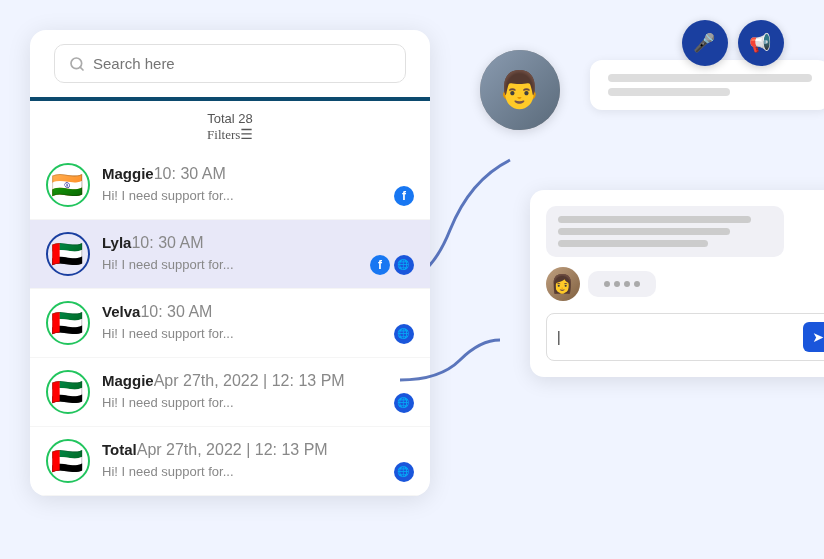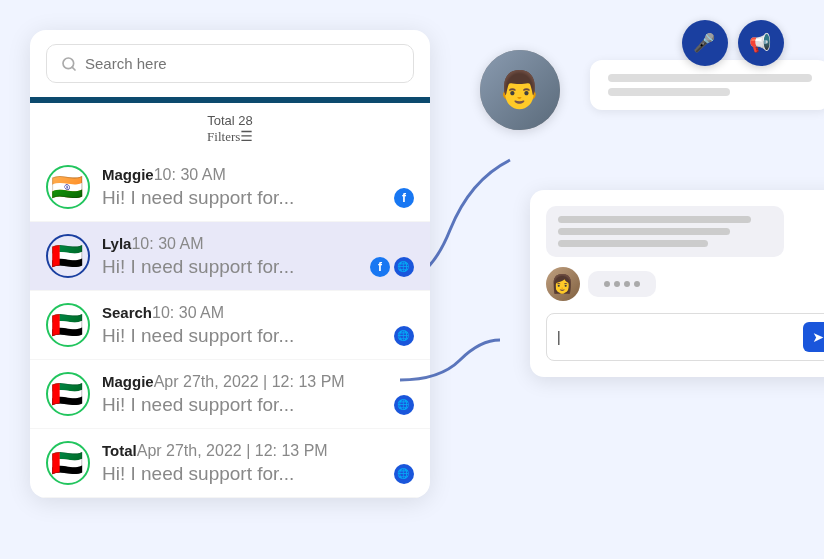--- a/index.html
+++ b/index.html
@@ -30,22 +30,22 @@
       width: 400px;
       background: #fff;
       border-radius: 16px;
       box-shadow: 0 4px 24px rgba(0,0,0,0.1);
       overflow: hidden;
       flex-shrink: 0;
       margin-top: 10px;
     }
 
     .search-bar {
-      padding: 14px 16px;
-      border-bottom: 6px solid #0c4a6e;
+      padding: 14px 24px;
+      border-bottom: 4px solid #0c4a6e;
     }
 
     .search-input-wrapper {
       display: flex;
       align-items: center;
       gap: 8px;
       background: #fff;
       border: 1.5px solid #e0e0e0;
       border-radius: 10px;
       padding: 10px 14px;
@@ -157,21 +157,21 @@
       color: #888;
     }
 
     .contact-preview-row {
       display: flex;
       justify-content: space-between;
       align-items: center;
     }
 
     .contact-preview {
-      font-size: 19px;
+      font-size: 13px;
       color: #888;
     }
 
     .contact-icons {
       display: flex;
       gap: 4px;
       align-items: center;
     }
 
     .fb-icon {
@@ -469,21 +469,21 @@
               </div>
       </div>
     </div>
   </div>
         <div class="contact-item">
     <div class="avatar" style="border-color:#22c55e">
       <div class="avatar-inner" style="font-size:26px;">🇦🇪</div>
     </div>
     <div class="contact-info">
       <div class="contact-name-row">
-        <span class="contact-name">Search</span>
+        <span class="contact-name">Velva</span>
         <span class="contact-time">10: 30 AM</span>
       </div>
       <div class="contact-preview-row">
         <span class="contact-preview">Hi! I need support for...</span>
         <div class="contact-icons">
                 <div class="web-icon">🌐</div>
               </div>
       </div>
     </div>
   </div>

